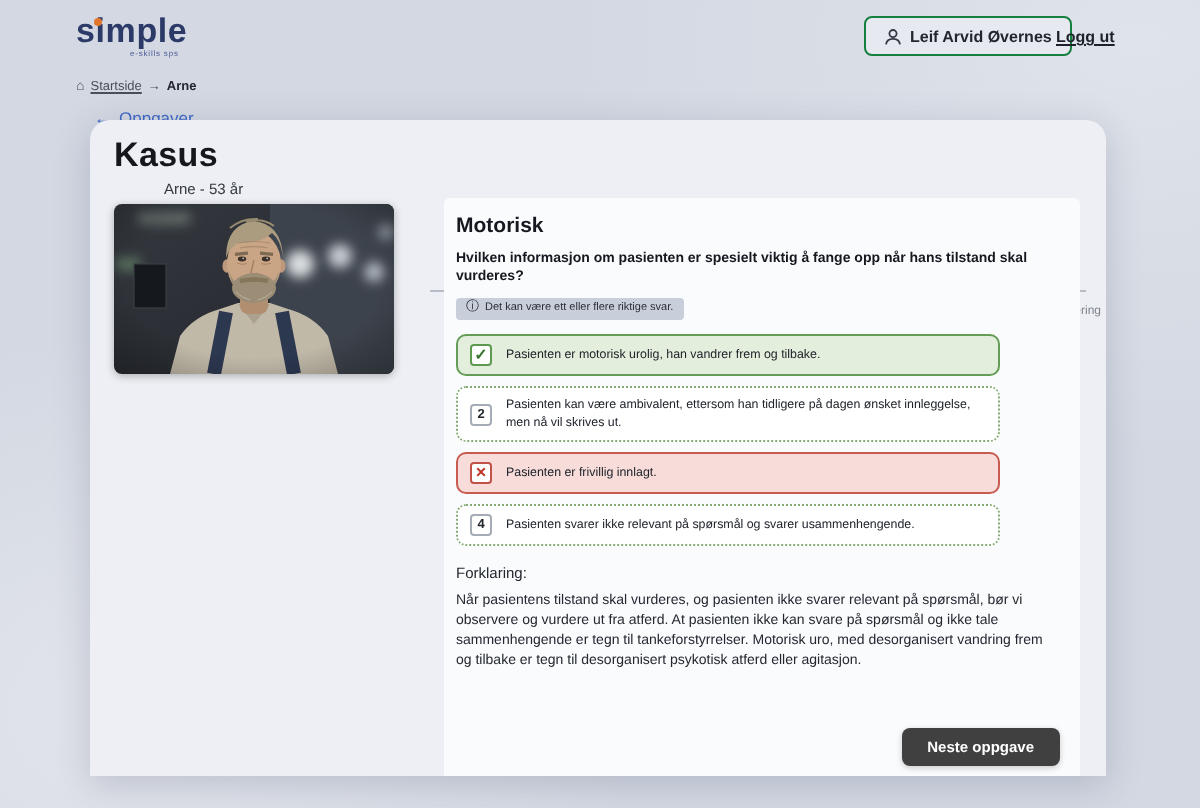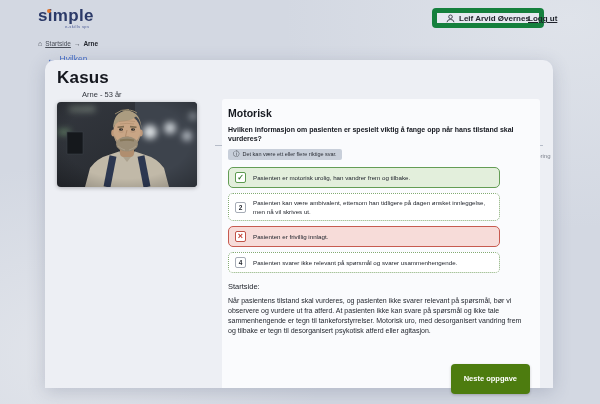--- a/index.html
+++ b/index.html
@@ -14,21 +14,21 @@
     position:relative;
   }
   
   .logo { position:absolute; left:38px; top:6px; }
   .logo-text { font-size:17px; font-weight:700; letter-spacing:.3px; color:#2c3a68; position:relative; display:inline-block;text-align:center; }
   .logo-dot { position:absolute; left:9.2px; top:2.8px; width:4px; height:4px; border-radius:50%; background:#e2762f; }
   .logo-tagline { display:block; font-size:4px; letter-spacing:.4px; color:#4a5a96; margin:-2px 0 0 27px; }
   .user-btn {
     position:absolute; left:432px; top:8px; height:20px; padding:0 9px;
     display:flex; align-items:center; gap:4px;
-    background:#e6e9f0; border:5px solid #15803d; border-radius:4px;
+    background:#e6e9f0; border:1px solid #15803d; border-radius:4px;
     font-size:8px; font-weight:700; color:#23262e; cursor:pointer;
   }
   .logout { position:absolute; left:528px; top:14px; font-size:8px; font-weight:700; color:#1d2129; text-decoration:underline; cursor:pointer; }
   .breadcrumb { position:absolute; left:38px; top:40px; font-size:6.5px; color:#4a4f59; display:flex; align-items:center; gap:3px; }
   .breadcrumb .home-glyph { font-size:7px; }
   .breadcrumb .bc-link { text-decoration:underline; cursor:pointer; }
   .breadcrumb .bc-current { font-weight:700; color:#23262e; }
   .back-link { position:absolute; left:47px; top:54px; font-size:8.5px; color:#3f68c5; display:flex; align-items:center; gap:4px; cursor:pointer; }
   
   .card {
@@ -58,22 +58,22 @@
   .option.correct   { background:#e3efdc; border:1.5px solid #649d55; }
   .option.neutral   { background:#ffffff; border:1px dotted #83ab72; }
   .option.incorrect { background:#f7dcd9; border:1.5px solid #c75b50; }
   .badge { flex:0 0 auto; width:11px; height:11px; border-radius:2px; background:#fff; display:flex; align-items:center; justify-content:center; font-weight:700; }
   .option.correct   .badge { border:1px solid #5d9a50; color:#38752f; font-size:8px; }
   .option.neutral   .badge { border:1px solid #a6acb6; color:#22262e; font-size:6.5px; }
   .option.incorrect .badge { border:1px solid #c05247; color:#c0392b; font-size:9px; }
   .expl-title { position:absolute; left:6px; top:183px; font-size:7.5px; color:#23272f; }
   .expl-text { position:absolute; left:6px; top:197px; width:303px; font-size:7px; line-height:10px; color:#23272f; }
   .next-btn {
-    position:absolute; right:10px; top:265px; height:30px; padding:0 13px;
-    background:#4d7c0f; border:none; border-radius:4px;
+    position:absolute; right:10px; top:265px; height:19px; padding:0 13px;
+    background:#404040; border:none; border-radius:4px;
     color:#fff; font-family:"Liberation Sans", sans-serif; font-size:7.5px; font-weight:700; line-height:18px;
     cursor:pointer; box-shadow:0 1px 3px rgba(0,0,0,.2);text-align:right;
   }
 </style>
 </head>
 <body>
 
 <div class="logo">
   <span class="logo-text">simple</span>
   <span class="logo-dot"></span>
@@ -91,21 +91,21 @@
 
 <div class="breadcrumb">
   <span class="home-glyph">⌂</span>
   <span class="bc-link">Startside</span>
   <span>→</span>
   <span class="bc-current">Arne</span>
 </div>
 
 <div class="back-link">
   <span>←</span>
-  <span>Hvilken</span>
+  <span>Oppgaver</span>
 </div>
 
 <div class="card">
 
   <div class="case-title">Kasus</div>
   <div class="case-subtitle">Arne - 53 år</div>
 
   <div class="photo">
     <svg width="140" height="85" viewBox="0 0 140 85">
       <defs>
@@ -216,18 +216,18 @@
       <div class="option incorrect">
         <span class="badge">×</span>
         <span>Pasienten er frivillig innlagt.</span>
       </div>
       <div class="option neutral">
         <span class="badge">4</span>
         <span>Pasienten svarer ikke relevant på spørsmål og svarer usammenhengende.</span>
       </div>
     </div>
 
-    <div class="expl-title">Startside:</div>
+    <div class="expl-title">Forklaring:</div>
     <div class="expl-text">Når pasientens tilstand skal vurderes, og pasienten ikke svarer relevant på spørsmål, bør vi observere og vurdere ut fra atferd. At pasienten ikke kan svare på spørsmål og ikke tale sammenhengende er tegn til tankeforstyrrelser. Motorisk uro, med desorganisert vandring frem og tilbake er tegn til desorganisert psykotisk atferd eller agitasjon.</div>
 
     <button class="next-btn">Neste oppgave</button>
   </div>
 </div>
 
 </body></html>

